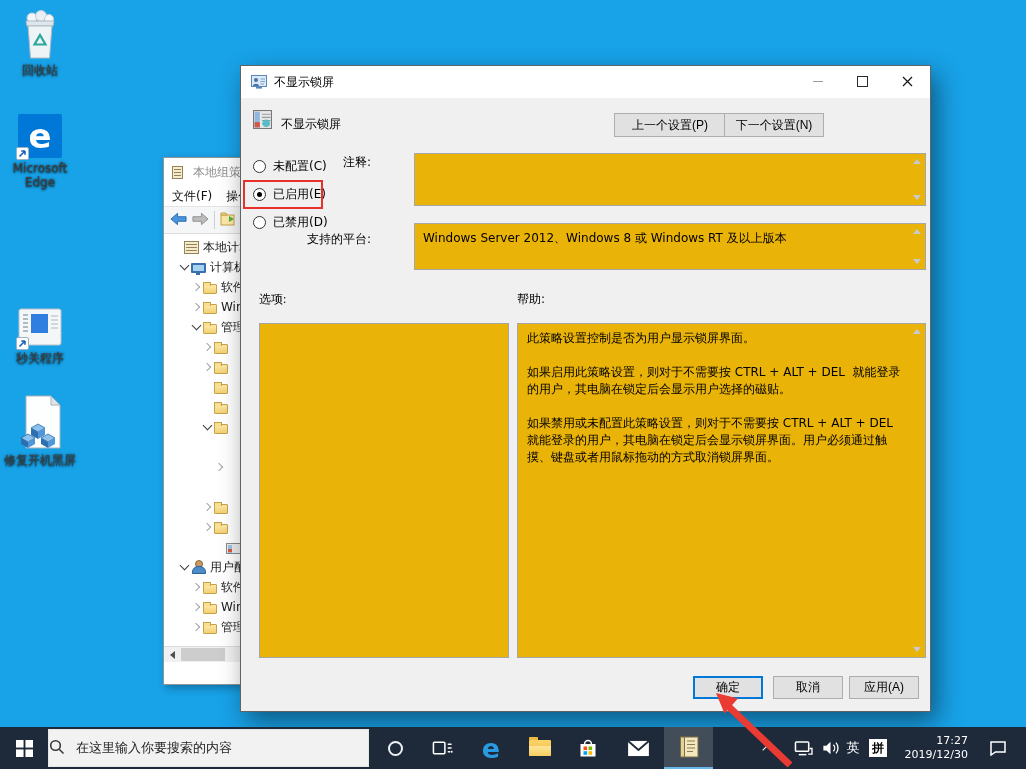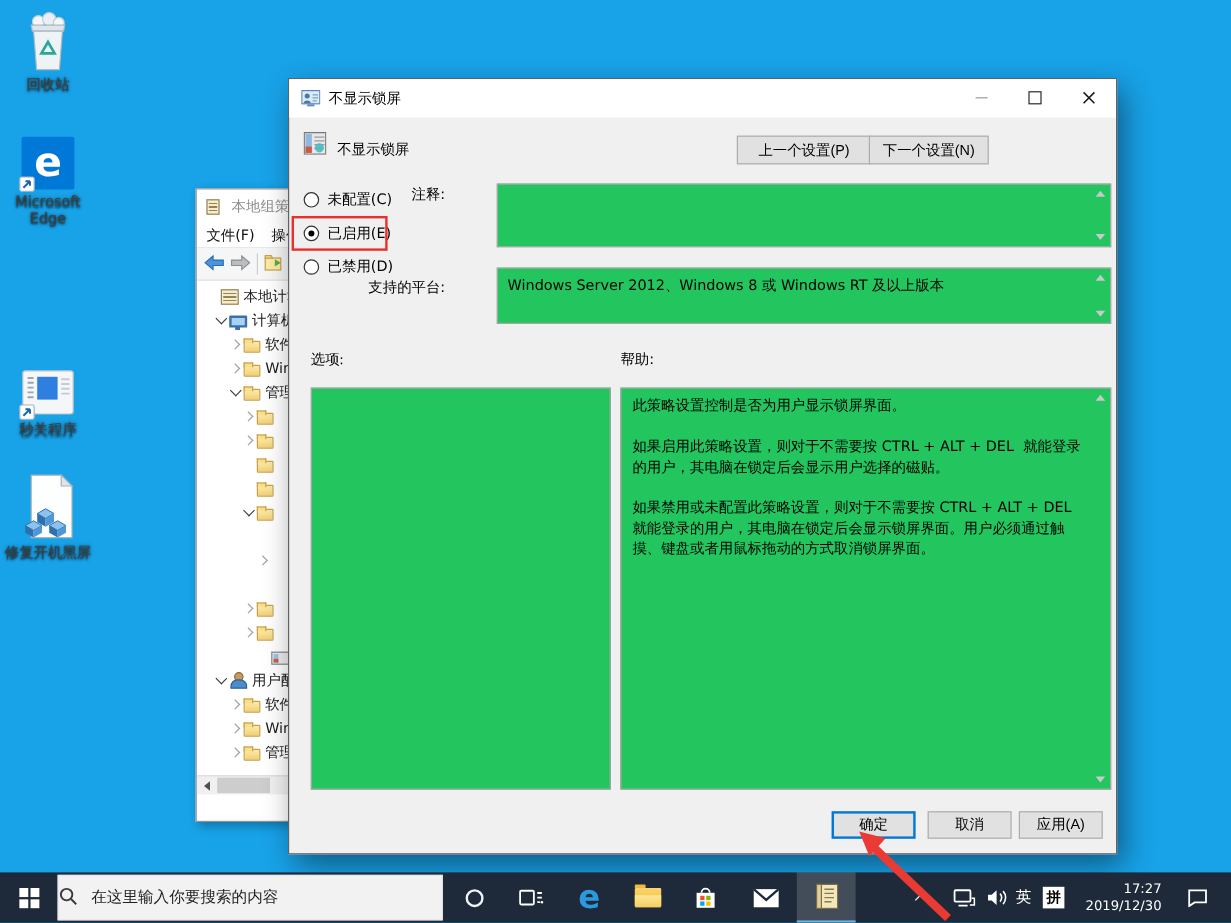--- a/index.html
+++ b/index.html
@@ -54,21 +54,21 @@
     border:1px solid #5f6368;box-shadow:6px 10px 24px rgba(0,0,0,.45);}
   .dlg-titlebar{position:absolute;left:0;top:0;width:100%;height:32px;background:#fff;display:flex;align-items:center;}
   .dlg-title-ic{margin:0 7px 0 10px;display:flex;}
   .cap-group{position:absolute;right:0;top:0;height:31px;display:flex;}
   .cap{width:45px;height:31px;display:flex;align-items:center;justify-content:center;}
   .cap-min::before{content:"";width:10px;height:1px;background:#9a9a9a;}
   .cap-max::before{content:"";width:9px;height:9px;border:1px solid #2b2b2b;}
   .flabel{position:absolute;font-size:12px;color:#000;}
   .btn{position:absolute;background:#e1e1e1;border:1px solid #adadad;display:flex;align-items:center;justify-content:center;font-size:12px;color:#000;}
   .btn.focus{border:2px solid #0078d7;}
-  .tbox{position:absolute;background:#22c55e;border:1px solid #a6a6a6;}
+  .tbox{position:absolute;background:#eab308;border:1px solid #a6a6a6;}
   .sar{position:absolute;right:4px;width:0;height:0;border-left:4px solid transparent;border-right:4px solid transparent;}
   .sar.up{top:5px;border-bottom:5px solid #c9c9c9;}
   .sar.down{bottom:5px;border-top:5px solid #c9c9c9;}
   .radio{position:absolute;left:12px;display:flex;align-items:center;gap:7px;height:18px;}
   .rdot{width:13px;height:13px;border-radius:50%;border:1px solid #333;background:#fff;position:relative;flex:0 0 13px;}
   .radio.sel .rdot::after{content:"";position:absolute;left:3px;top:3px;right:3px;bottom:3px;border-radius:50%;background:#000;}
   .red-box{position:absolute;left:2px;top:114px;width:80px;height:29px;border:2px solid #e8312a;}
   .helptext{position:absolute;left:9px;right:22px;top:6px;bottom:6px;font-size:12px;line-height:17px;white-space:pre-wrap;overflow:hidden;}
   .platval{position:absolute;left:8px;right:22px;top:6px;font-size:12px;}
 

